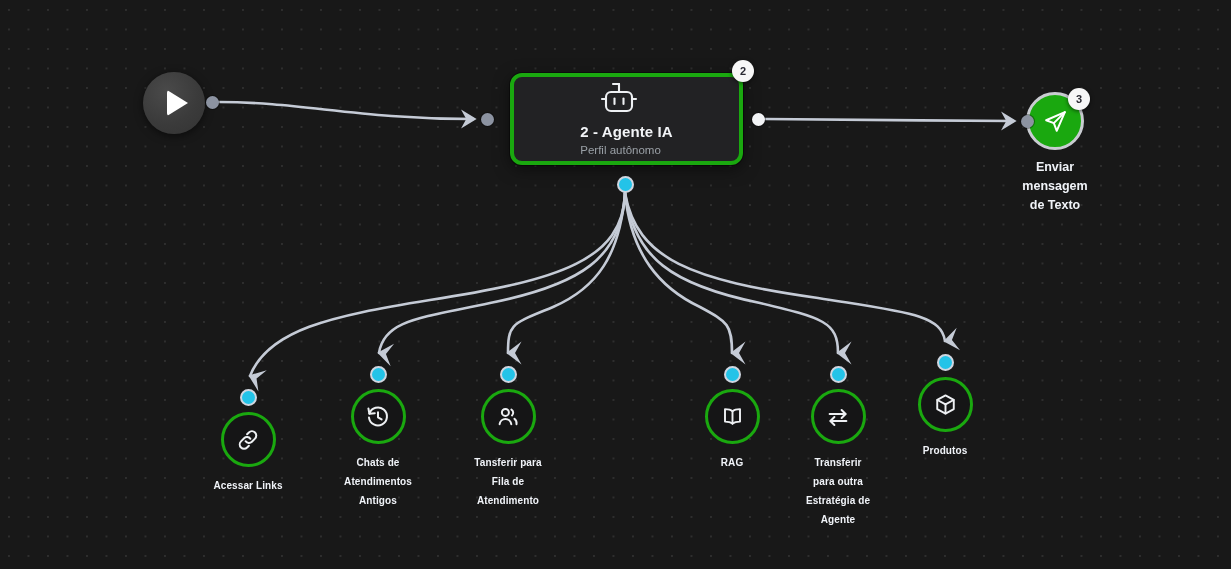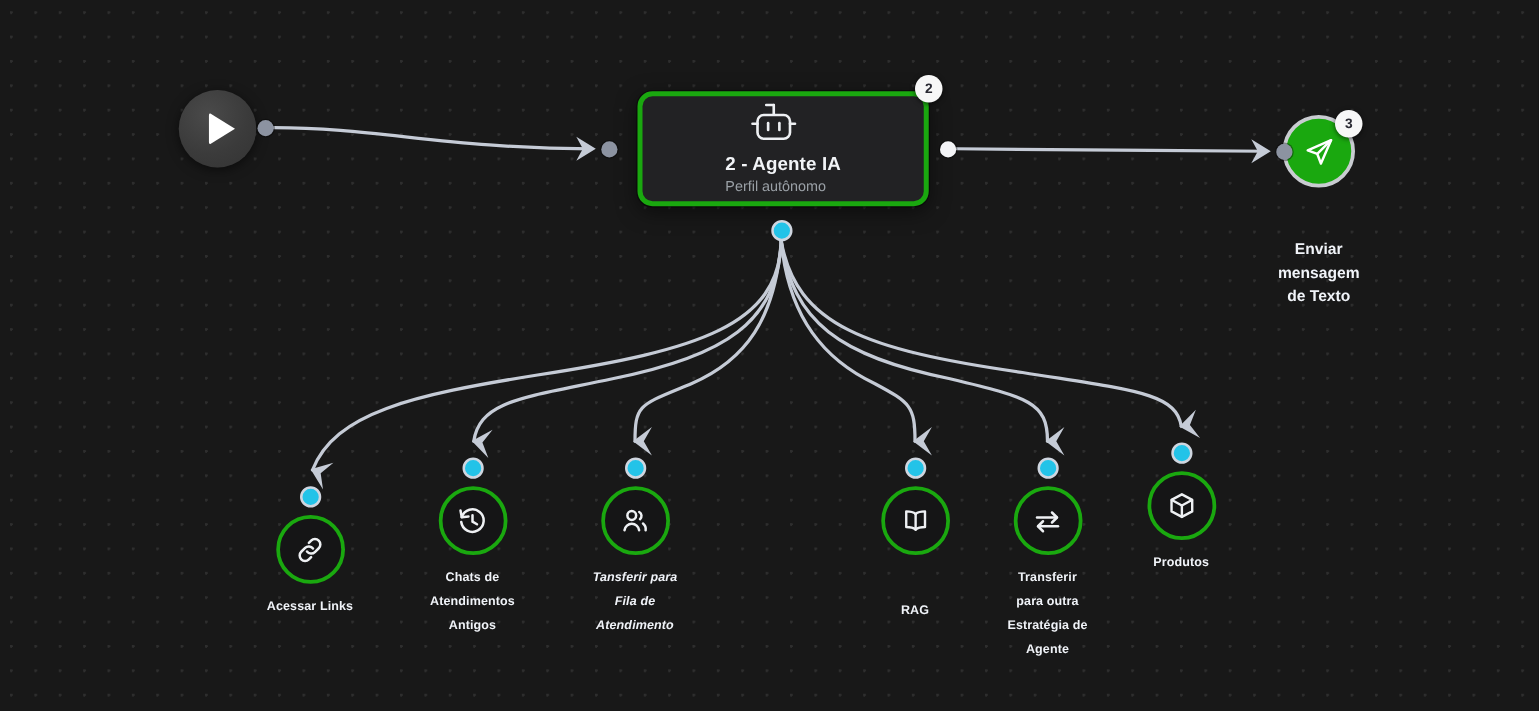--- a/index.html
+++ b/index.html
@@ -149,21 +149,20 @@
     white-space: pre-line;
     letter-spacing: 0.1px;
   }
 
   
   .send-node {
     position: absolute;
     display: flex;
     flex-direction: column;
     align-items: center;
-    gap: 32px;
   }
   .send-circle {
     width: 58px; height: 58px;
     box-sizing: border-box;
     border-radius: 50%;
     background: #1aa80f;
     border: 3px solid #c9ccd1;
     display: flex;
     align-items: center;
     justify-content: center;
@@ -270,36 +269,36 @@
         <path d="M3.4 4.4 L4.4 9.8 L9.8 9.2"></path>
         <path d="M13 8.2 L13 13.3 L16.6 15.4"></path>
       </svg>
     </div>
     <div class="tool-label">Chats de
 Atendimentos
 Antigos</div>
   </div>
 
   <div class="handle-cyan" style="left:500px; top:366px;"></div>
-  <div class="tool-node" style="left:428px; top:389px; width:160px;font-style:italic;">
+  <div class="tool-node" style="left:428px; top:389px; width:160px;">
     <div class="tool-circle">
       <svg viewBox="0 0 26 26" width="26" height="26" fill="none" stroke="#eef0f3" stroke-width="2" stroke-linecap="round" stroke-linejoin="round">
         <circle cx="10.4" cy="8.4" r="3.5"></circle>
         <path d="M4.6 20.2 a5.9 5.9 0 0 1 11.7 0"></path>
         <path d="M16.4 5.6 a3.6 3.6 0 0 1 0.6 5.8"></path>
         <path d="M19.4 14.8 a5.8 5.8 0 0 1 2.1 5.4"></path>
       </svg>
     </div>
     <div class="tool-label">Tansferir para
 Fila de
 Atendimento</div>
   </div>
 
   <div class="handle-cyan" style="left:724px; top:366px;"></div>
-  <div class="tool-node" style="left:652px; top:389px; width:160px;gap:26px;">
+  <div class="tool-node" style="left:652px; top:389px; width:160px;">
     <div class="tool-circle">
       <svg viewBox="0 0 26 26" width="25" height="25" fill="none" stroke="#eef0f3" stroke-width="2" stroke-linecap="round" stroke-linejoin="round">
         <path d="M13 7.4 C11.2 5.9 8.8 5.3 5.2 5.3 L5.2 18.3 C8.8 18.3 11.2 18.9 13 20.4"></path>
         <path d="M13 7.4 C14.8 5.9 17.2 5.3 20.8 5.3 L20.8 18.3 C17.2 18.3 14.8 18.9 13 20.4"></path>
         <path d="M13 7.6 L13 20.2"></path>
       </svg>
     </div>
     <div class="tool-label">RAG</div>
   </div>
 

